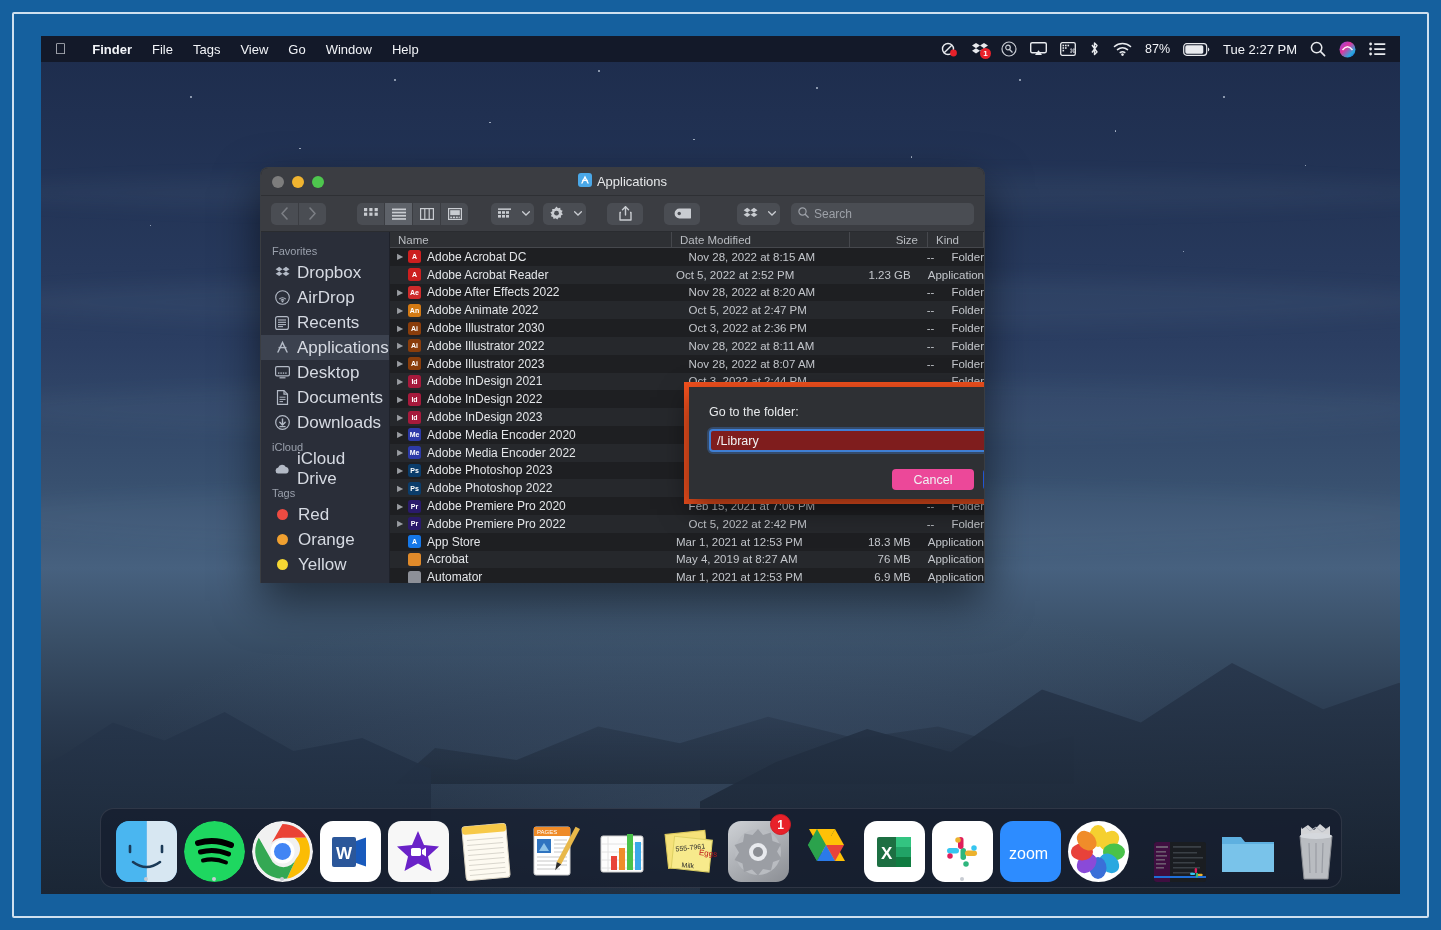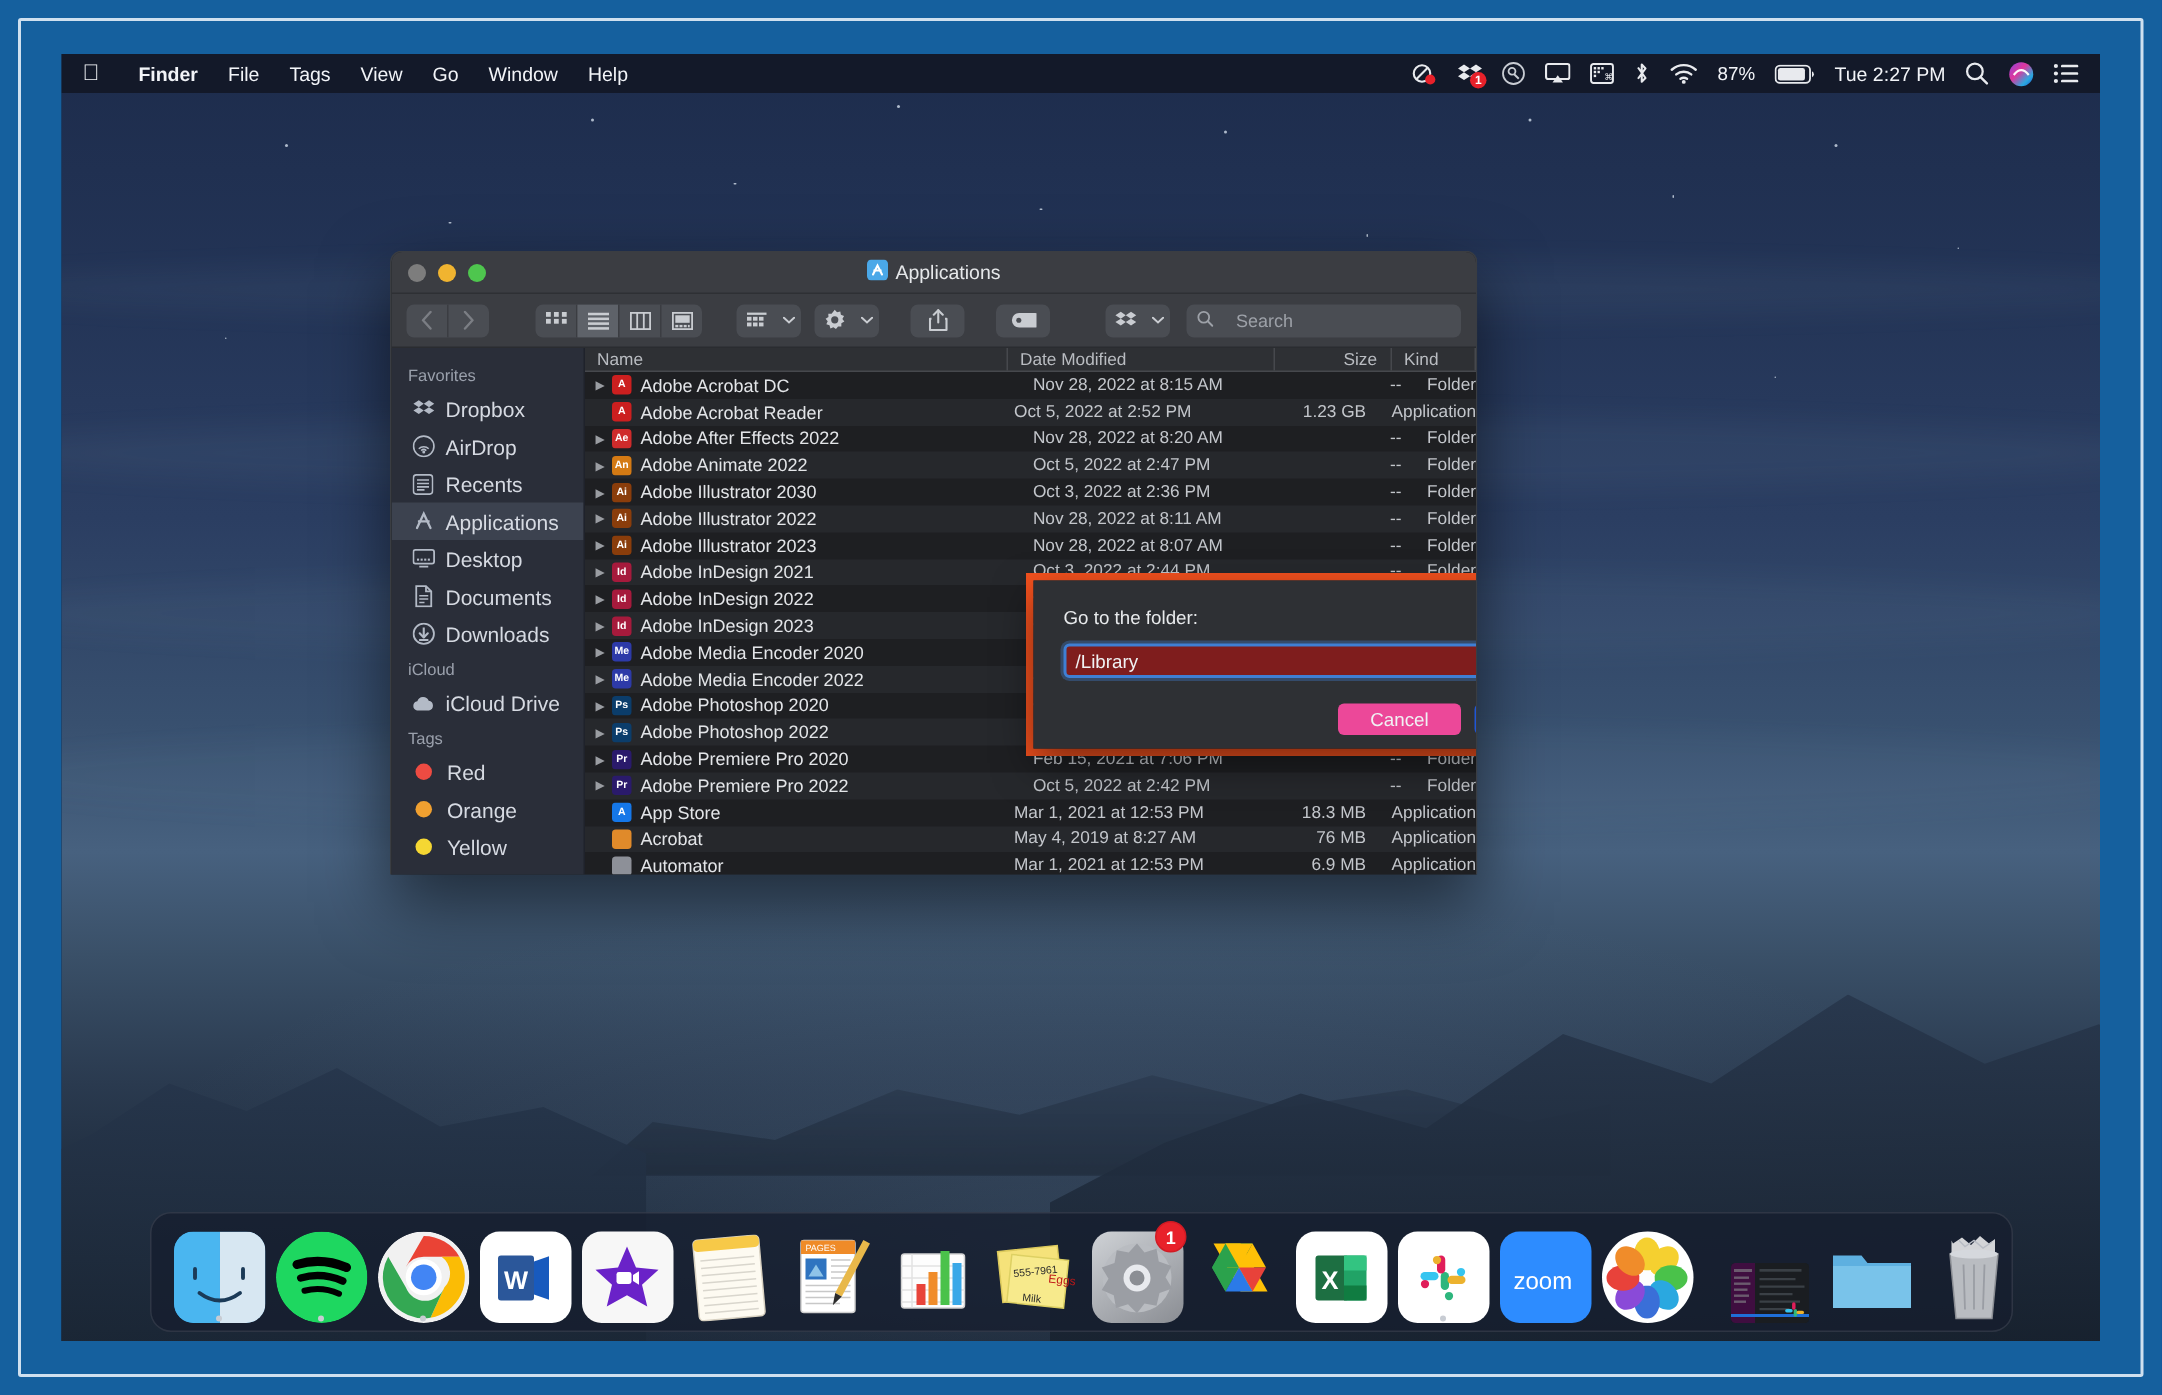--- a/index.html
+++ b/index.html
@@ -144,39 +144,39 @@
     width: 27px; height: 22px;
     display: flex; align-items: center; justify-content: center;
     color: #c9ccd1;
   }
   .tb-btn.active { background: #5e6269; }
   .tb-btn.disabled { color: #7b7e84; }
   .tb-wide { width: 36px; }
   .tb-sep { width: 1px; background: #3b3d42; }
   #search-field {
     flex: 1; height: 22px; background: #4a4d53; border-radius: 5px;
-    display: flex; align-items: center; gap: 15px; padding: 0 7px;
+    display: flex; align-items: center; gap: 5px; padding: 0 7px;
     color: #9da1a8; font-size: 12px; margin-left: 4px;
   }
   #window-body { display: flex; height: calc(100% - 64px); }
 
   
   #sidebar {
     width: 129px; background: #2a2e39;
     padding-top: 7px; flex-shrink: 0;
     overflow: hidden;
     border-right: 1px solid #1f222b;
   }
   .sb-header {
     font-size: 11px; color: #9aa0ac; padding: 6px 0 3px 11px; font-weight: 500;
   }
   .sb-item {
     display: flex; align-items: center; gap: 7px;
     height: 25px; padding-left: 13px;
-    font-size: 14px; color: #d6dae2;
+    font-size: 17px; color: #d6dae2;
   }
   .sb-item.selected { background: #3c424f; }
   .sb-ico { width: 16px; height: 16px; display: flex; align-items: center; justify-content: center; color: #b3bac6; flex-shrink: 0; }
   .tag-dot { width: 11px; height: 11px; border-radius: 50%; margin-left: 3px; }
 
   
   #filelist { flex: 1; background: #1e1f22; position: relative; overflow: hidden; }
   #col-headers {
     height: 16px; background: #2e3034;
     display: flex; align-items: flex-start;
@@ -830,21 +830,21 @@
                   <span>Adobe Media Encoder 2022</span>
                 </div>
                 <div class="cell-date">Oct 5, 2022 at 2:50 PM</div>
                 <div class="cell-size">--</div>
                 <div class="cell-kind">Folder</div>
               </div>
               <div class="row">
                 <div class="disclosure">▶</div>
                 <div class="cell-name">
                   <span class="row-icon" style="background: rgb(11, 61, 107);">Ps</span>
-                  <span>Adobe Photoshop 2020</span>
+                  <span>Adobe Photoshop 2023</span>
                 </div>
                 <div class="cell-date">Oct 5, 2022 at 2:59 PM</div>
                 <div class="cell-size">--</div>
                 <div class="cell-kind">Folder</div>
               </div>
               <div class="row alt">
                 <div class="disclosure">▶</div>
                 <div class="cell-name">
                   <span class="row-icon" style="background: rgb(11, 61, 107);">Ps</span>
                   <span>Adobe Photoshop 2022</span>

